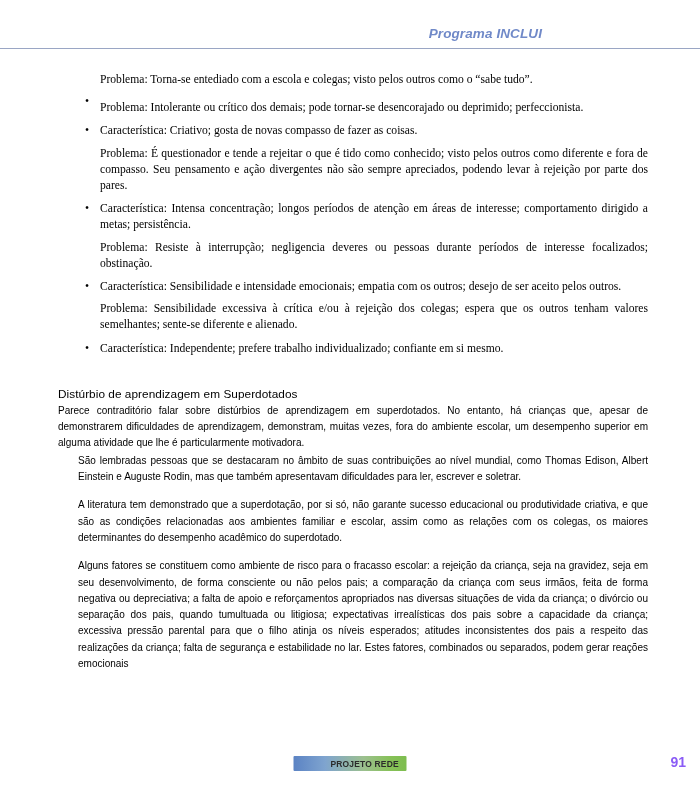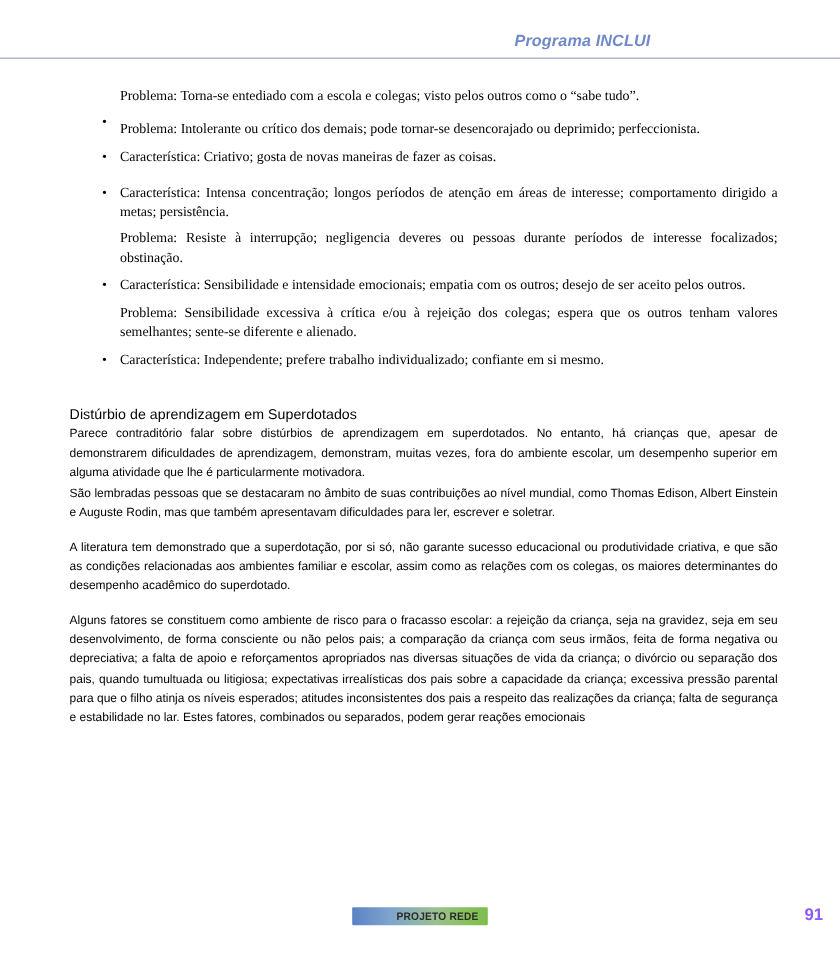--- a/index.html
+++ b/index.html
@@ -110,21 +110,21 @@
     letter-spacing: 0.05px;
   }
   .para {
     margin: 0;
     padding: 0;
     font-size: 10px;
     line-height: 16.3px;
     text-align: justify;
     text-justify: inter-word;
   }
-  .para + .para { margin-top: 1px; }
+  .para + .para { margin-top: 1px; margin-left: 20px; }
   .para.spaced { margin-top: 12px; }
 
   
   .page-footer {
     position: absolute;
     left: 0;
     bottom: 0;
     width: 700px;
     height: 52px;
   }
@@ -184,23 +184,24 @@
           <span class="bullet-dot">•</span>
         </p>
         <div class="gap-sm"></div>
         <p class="problema">Problema: Intolerante ou crítico dos demais; pode tornar-se desencorajado ou deprimido; perfeccionista.</p>
       </div>
       <div class="gap-md"></div>
 
       <div class="bullet-block">
         <p class="caracteristica">
           <span class="bullet-dot">•</span>
-          <span>Característica: Criativo; gosta de novas maneiras de fazer as coisas.</span>
-        </p>
-        <div class="gap-sm"></div>
+          <span>Característica: Criativo; gosta de novas compasso de fazer as coisas.</span>
+        </p>
+        <div class="gap-sm"></div>
+        <p class="problema">Problema: É questionador e tende a rejeitar o que é tido como conhecido; visto pelos outros como diferente e fora de compasso. Seu pensamento e ação divergentes não são sempre apreciados, podendo levar à rejeição por parte dos pares.</p>
       </div>
       <div class="gap-md"></div>
 
       <div class="bullet-block">
         <p class="caracteristica">
           <span class="bullet-dot">•</span>
           <span>Característica: Intensa concentração; longos períodos de atenção em áreas de interesse; comportamento dirigido a metas; persistência.</span>
         </p>
         <div class="gap-sm"></div>
         <p class="problema">Problema: Resiste à interrupção; negligencia deveres ou pessoas durante períodos de interesse focalizados; obstinação.</p>

